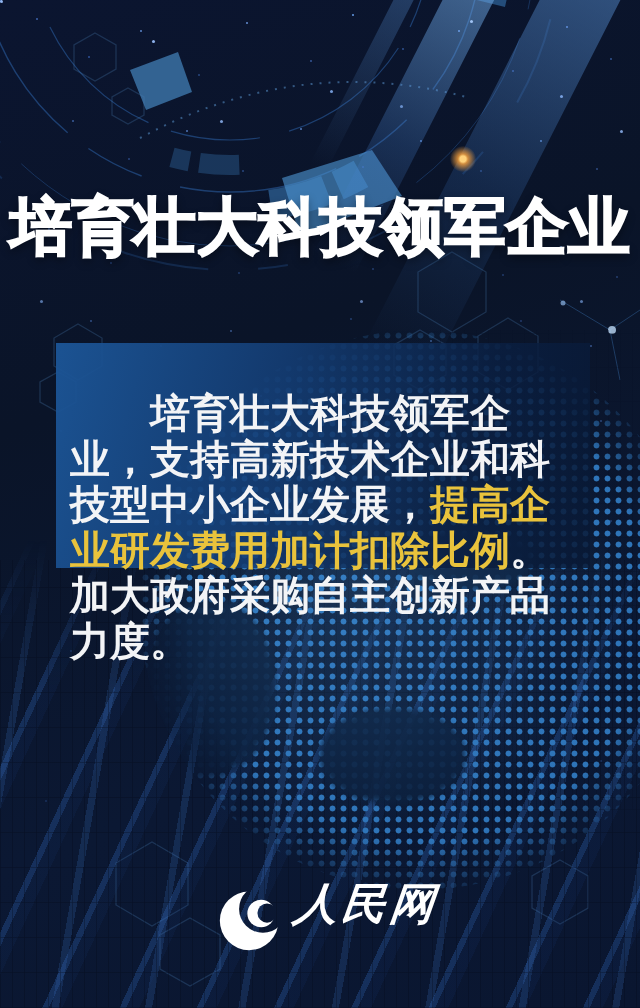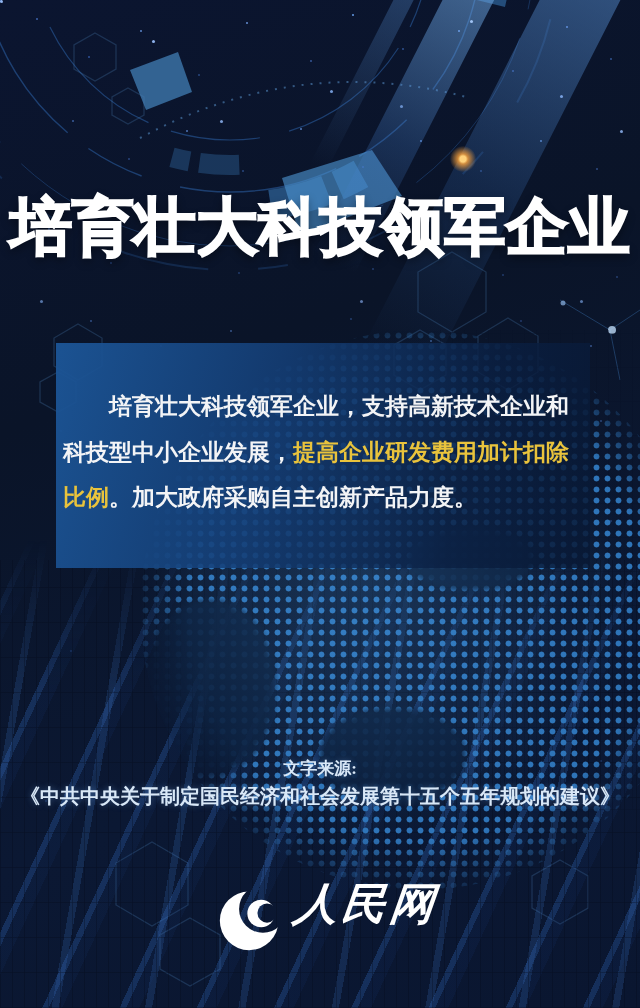--- a/index.html
+++ b/index.html
@@ -73,21 +73,21 @@
   .spark{left:450px;top:146px;width:26px;height:26px;border-radius:50%;
     background:radial-gradient(circle,#ffd27a 0 3px,rgba(255,165,60,.8) 5px,rgba(255,150,40,0) 72%);}
   
   .headline{left:0;top:142px;width:640px;text-align:center;color:#ffffff;
     font-size:62px;font-weight:900;letter-spacing:0px;line-height:86px;white-space:nowrap;
     -webkit-text-stroke:2px #ffffff;text-shadow:0 4px 10px rgba(0,0,0,.45);}
   
   .panel{left:56px;top:343px;width:534px;height:225px;box-sizing:border-box;
     padding:36px 0 0 2px;
     background:linear-gradient(105deg,rgba(28,86,152,.95) 0%,rgba(20,62,118,.88) 40%,rgba(10,31,66,.82) 75%,rgba(8,24,52,.85) 100%);}
-  .panel p{margin:5px;text-indent:2em;font-size:23px;line-height:45.5px;font-weight:700;
+  .panel p{margin:12px;text-indent:2em;font-size:40px;line-height:45.5px;font-weight:700;
     color:#f3f4f6;letter-spacing:0;}
   .hl{color:#e9c33c;}
   
   .source{left:0;top:756px;width:640px;text-align:center;color:#d9e8f7;font-weight:700;
     text-shadow:0 0 6px rgba(120,180,255,.35);}
   .source .src-label{font-size:17px;line-height:26px;}
   .source .src-title{font-size:20px;line-height:28px;white-space:nowrap;}
   
   .logo{left:218px;top:880px;display:flex;align-items:flex-start;color:#ffffff;}
   .logo-mark{width:66px;height:66px;margin-top:6px;}
@@ -162,24 +162,20 @@
   </div>
 
   <div class="abs spark"></div>
 
   <h1 class="abs headline">培育壮大科技领军企业</h1>
 
   <div class="abs panel">
     <p><span>培育壮大科技领军企业，支持高新技术企业和科技型中小企业发展，</span><span class="hl">提高企业研发费用加计扣除比例</span><span>。加大政府采购自主创新产品力度。</span></p>
   </div>
 
-  <div class="abs source">
-    <div class="src-label">文字来源:</div>
-    <div class="src-title">《中共中央关于制定国民经济和社会发展第十五个五年规划的建议》</div>
-  </div>
 
   <div class="abs logo">
     <svg class="logo-mark" viewBox="0 0 72 72">
       <defs>
         <mask id="m1">
             <rect width="72" height="72" fill="#fff"></rect>
             <circle cx="49" cy="25" r="26" fill="#000"></circle>
           </mask>
         <mask id="m2">
             <rect width="72" height="72" fill="#fff"></rect>

